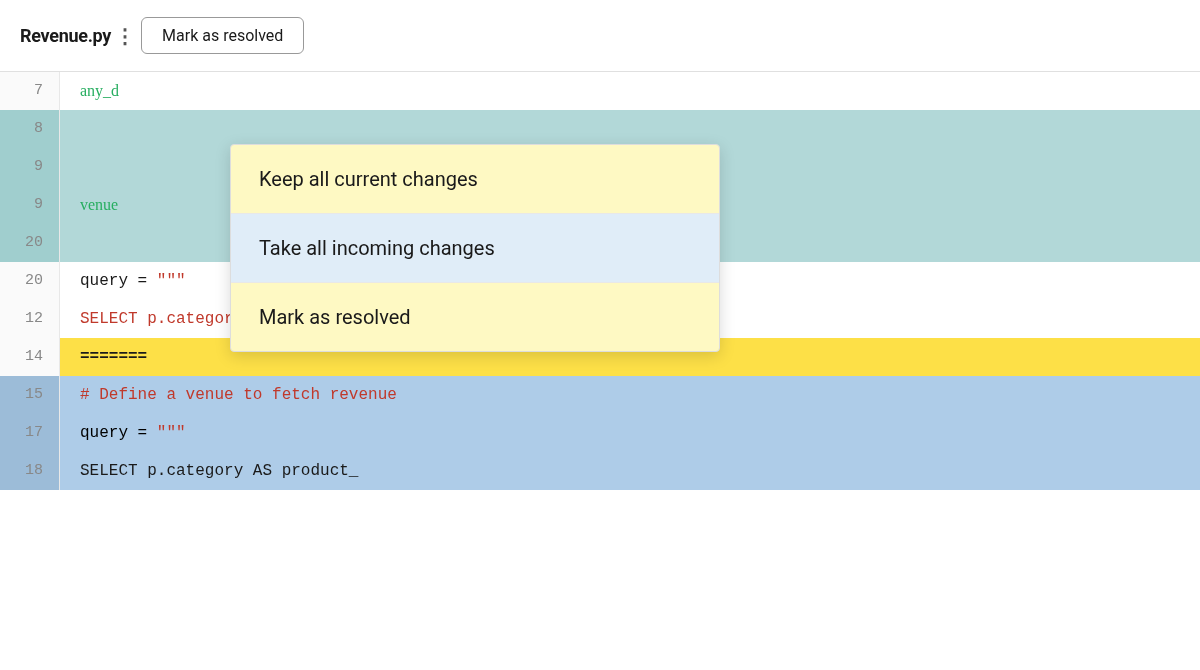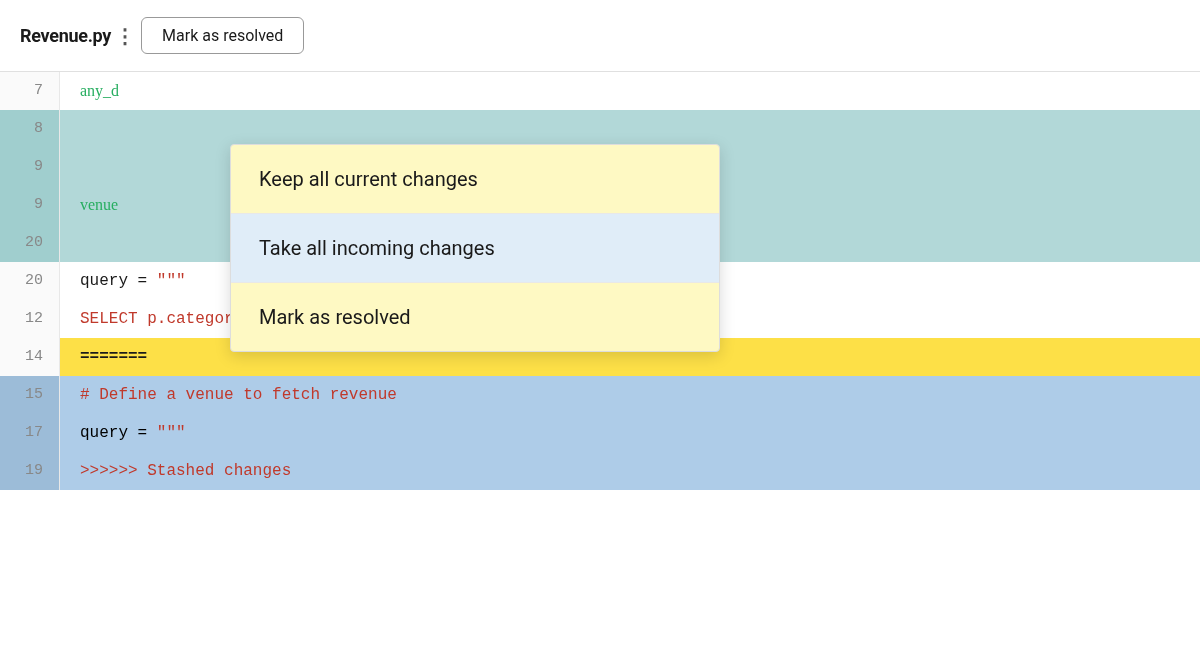--- a/index.html
+++ b/index.html
@@ -241,20 +241,20 @@
       <span class="line-number">15</span>
       <span class="line-content code-red"># Define a venue to fetch revenue</span>
     </div>
 
 
     <div class="code-line line-incoming">
       <span class="line-number">17</span>
       <span class="line-content">    query = <span class="code-red">"""</span></span>
     </div>
 
-
     <div class="code-line line-incoming">
-      <span class="line-number">19</span>
-      <span class="line-content code-red">&gt;&gt;&gt;&gt;&gt;&gt; Stashed changes</span>
-    </div>
+      <span class="line-number">18</span>
+      <span class="line-content code-dark">    SELECT p.category AS product_</span>
+    </div>
+
 
   </div>
 </div>
 
 </body></html>

